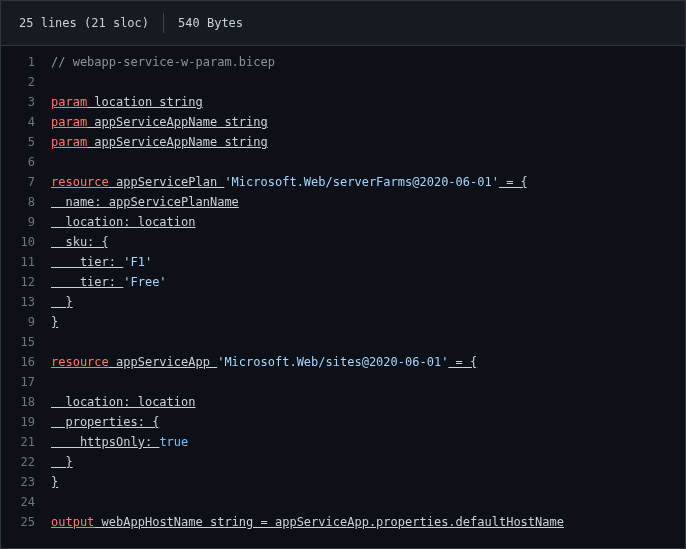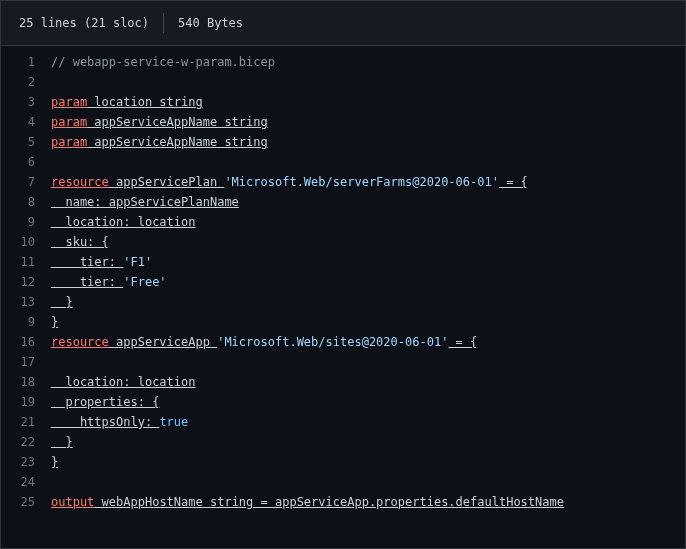--- a/index.html
+++ b/index.html
@@ -116,20 +116,24 @@
       </div>
       <div class="code-row">
         <span class="line-num">13</span>
         <span class="line-code"><span class="tok-plain">  }</span></span>
       </div>
       <div class="code-row">
         <span class="line-num">9</span>
         <span class="line-code"><span class="tok-plain">}</span></span>
       </div>
       <div class="code-row">
+        <span class="line-num">15</span>
+        <span class="line-code"></span>
+      </div>
+      <div class="code-row">
         <span class="line-num">16</span>
         <span class="line-code"><span class="tok-keyword">resource</span><span class="tok-plain"> appServiceApp </span><span class="tok-string">'Microsoft.Web/sites@2020-06-01'</span><span class="tok-plain"> = {</span></span>
       </div>
       <div class="code-row">
         <span class="line-num">17</span>
       </div>
       <div class="code-row">
         <span class="line-num">18</span>
         <span class="line-code"><span class="tok-plain">  location: location</span></span>
       </div>

